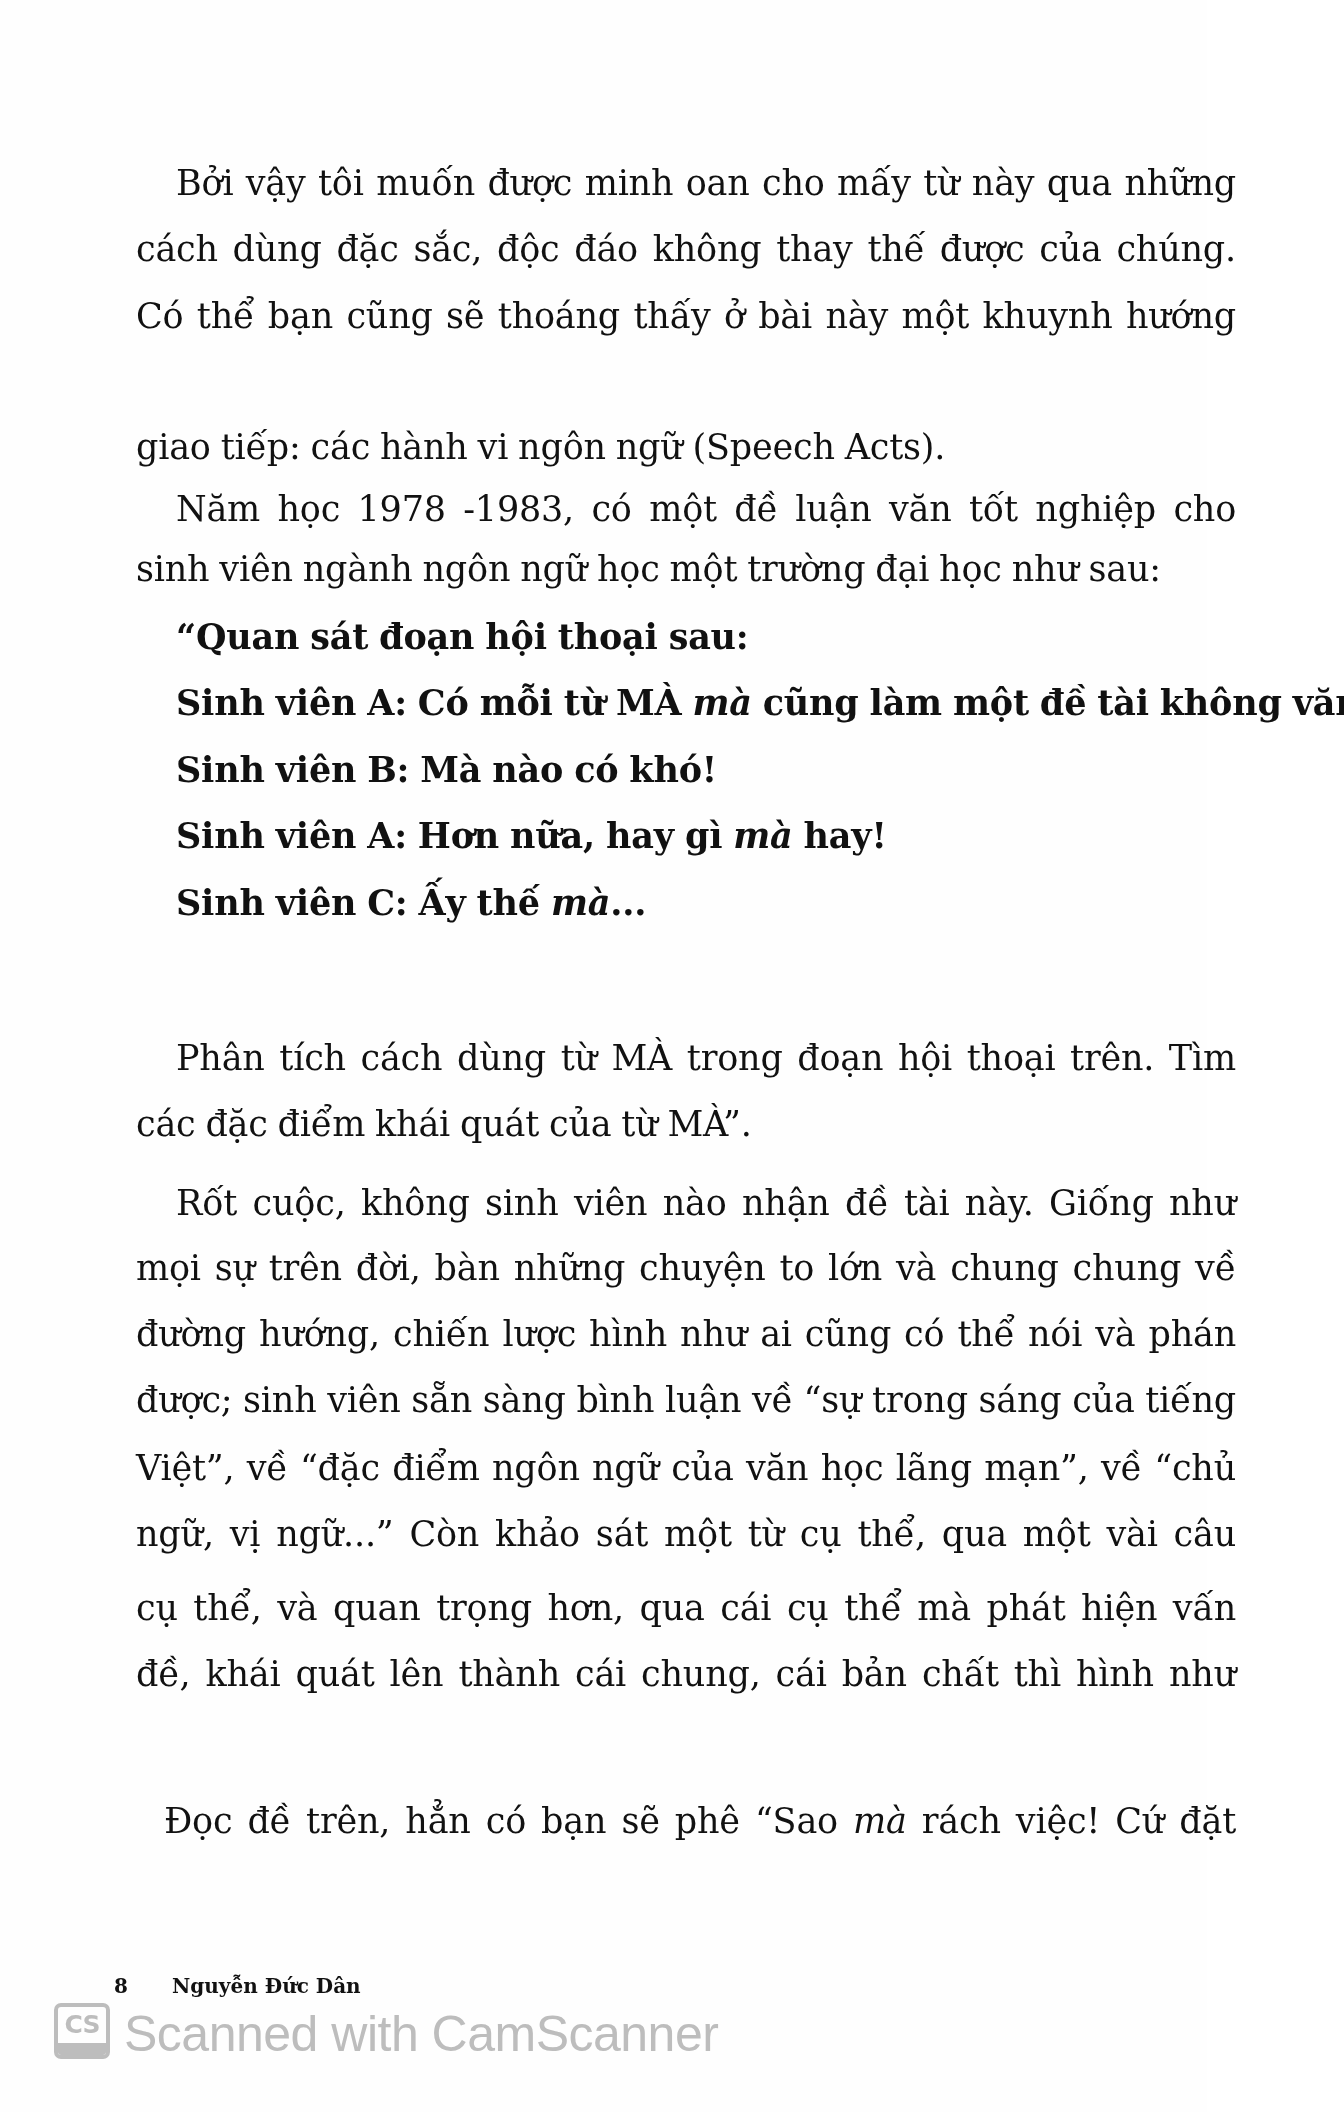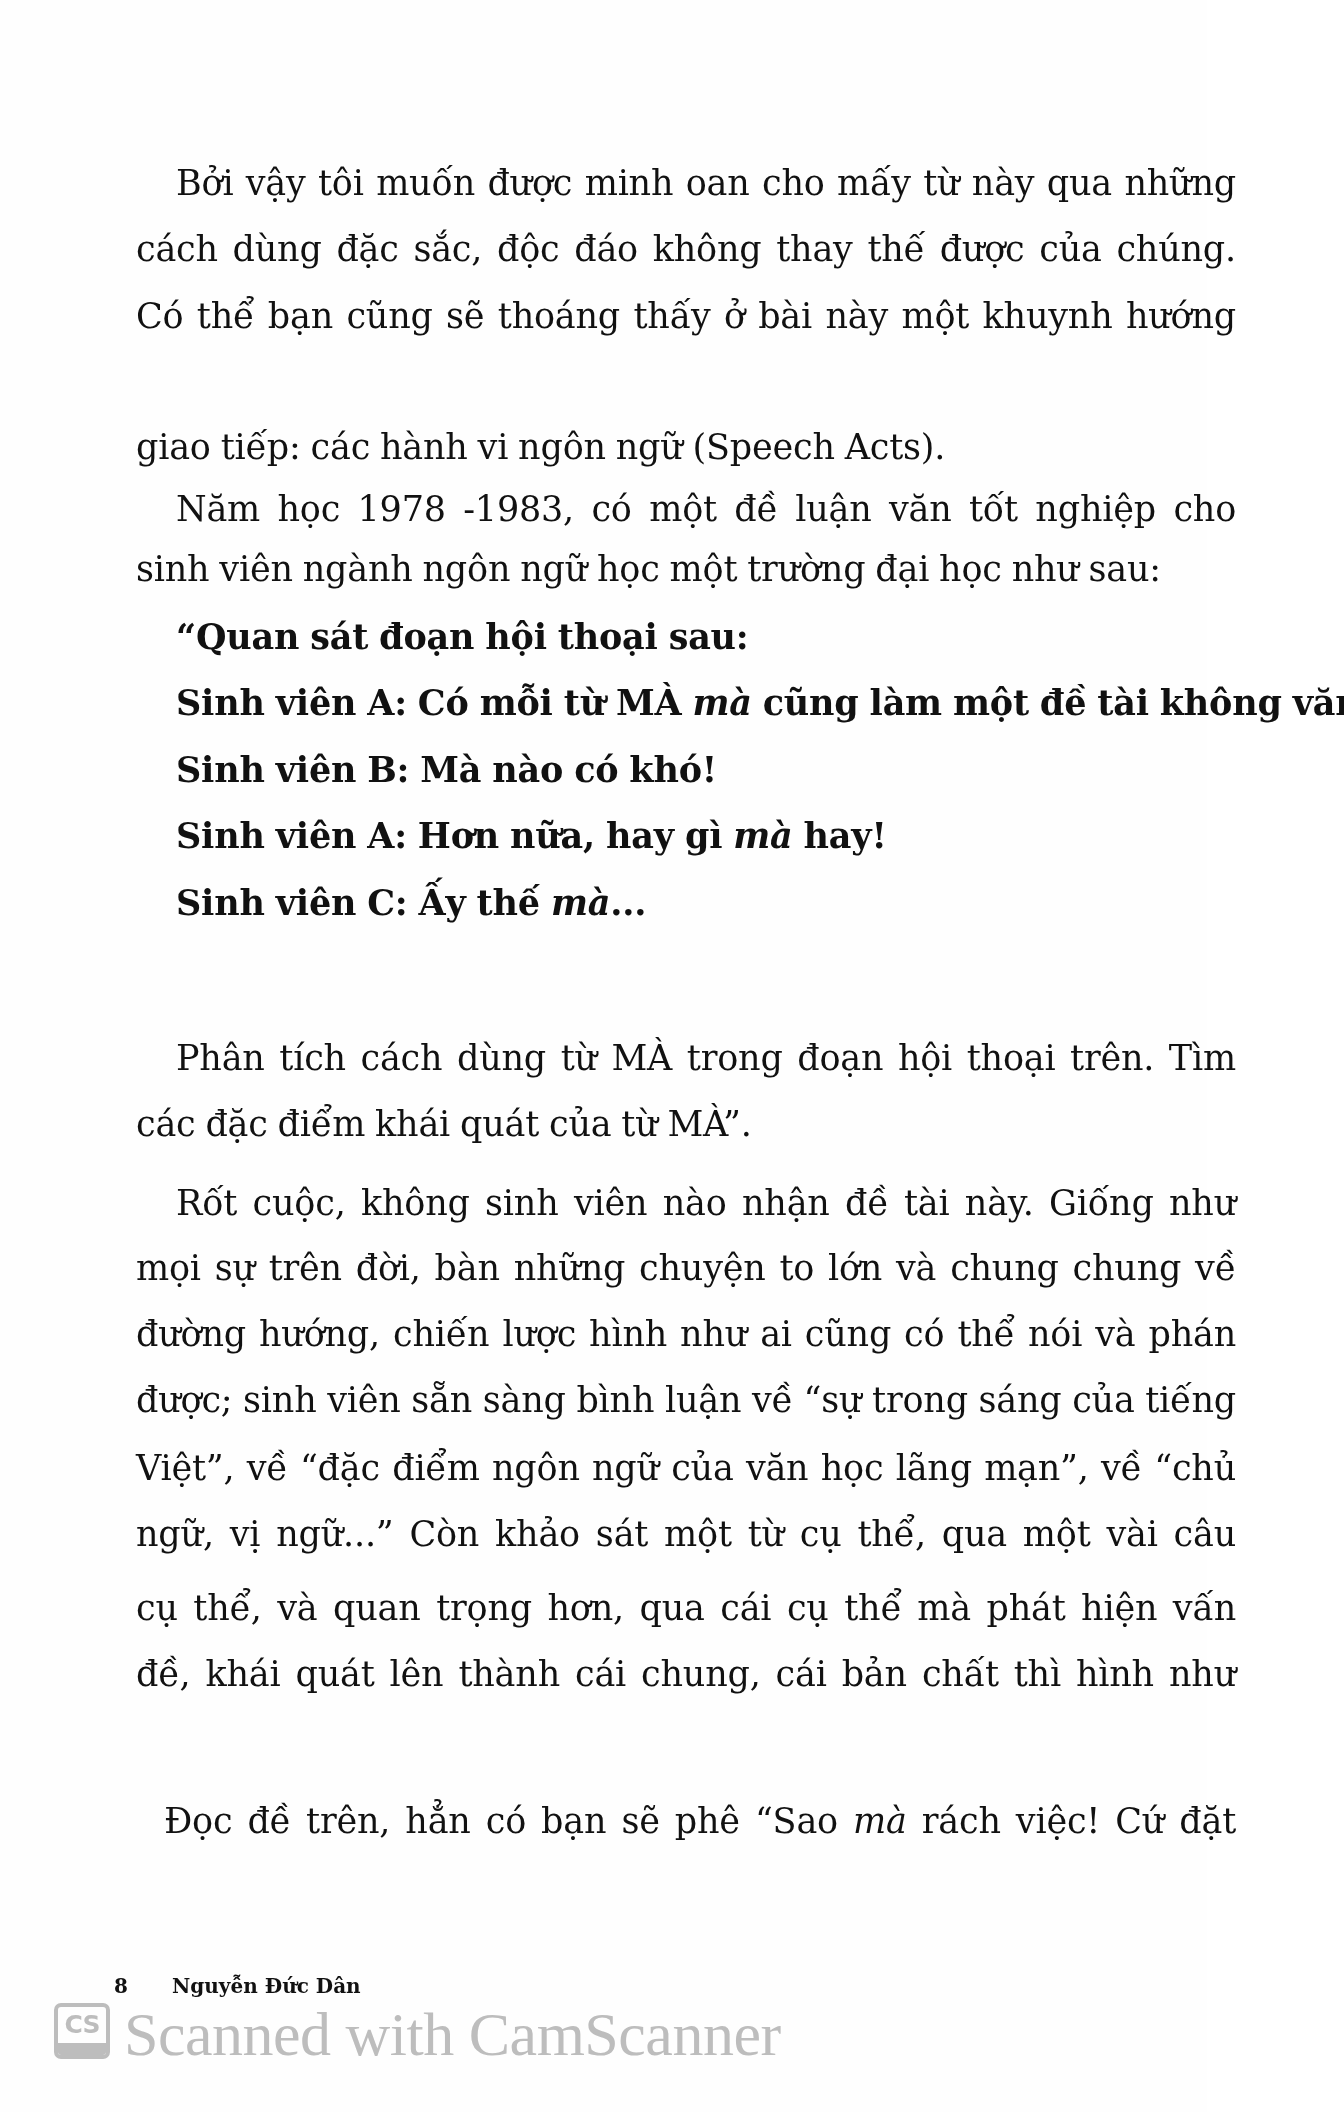--- a/index.html
+++ b/index.html
@@ -93,22 +93,22 @@
       color: #bdbdbd;
       letter-spacing: -1px;
     }
     .cs-logo .cs-band {
       position: absolute;
       left: 0; right: 0; bottom: 0;
       height: 12px;
       background: #bdbdbd;
     }
     .wm-text {
-      font-family: Liberation Serif, serif;
-      font-size: 62px;
+      font-family: Liberation Sans, sans-serif;
+      font-size: 50px;
       line-height: 62px;
       color: #bdbdbd;
       letter-spacing: -0.5px;
     }
   </style>
 </head>
 <body>
 
 <div class="page">
 

